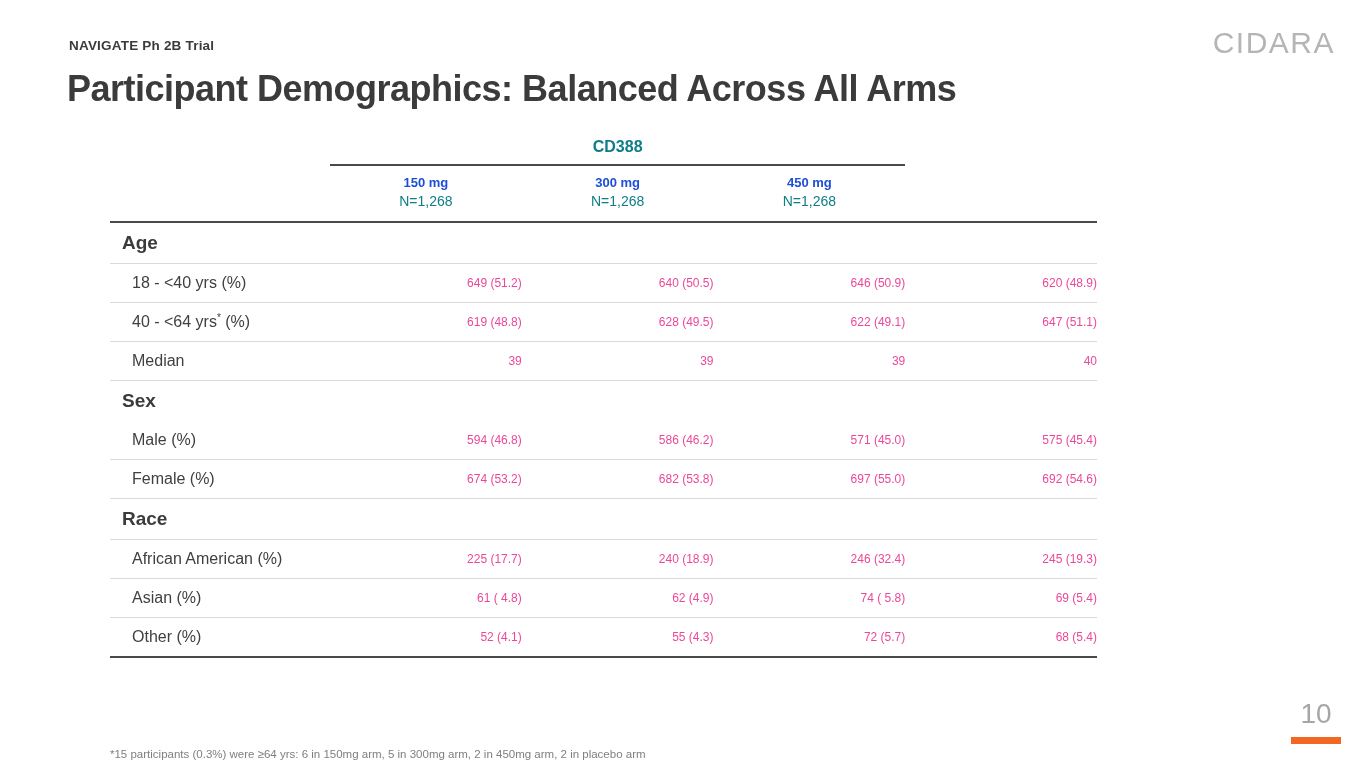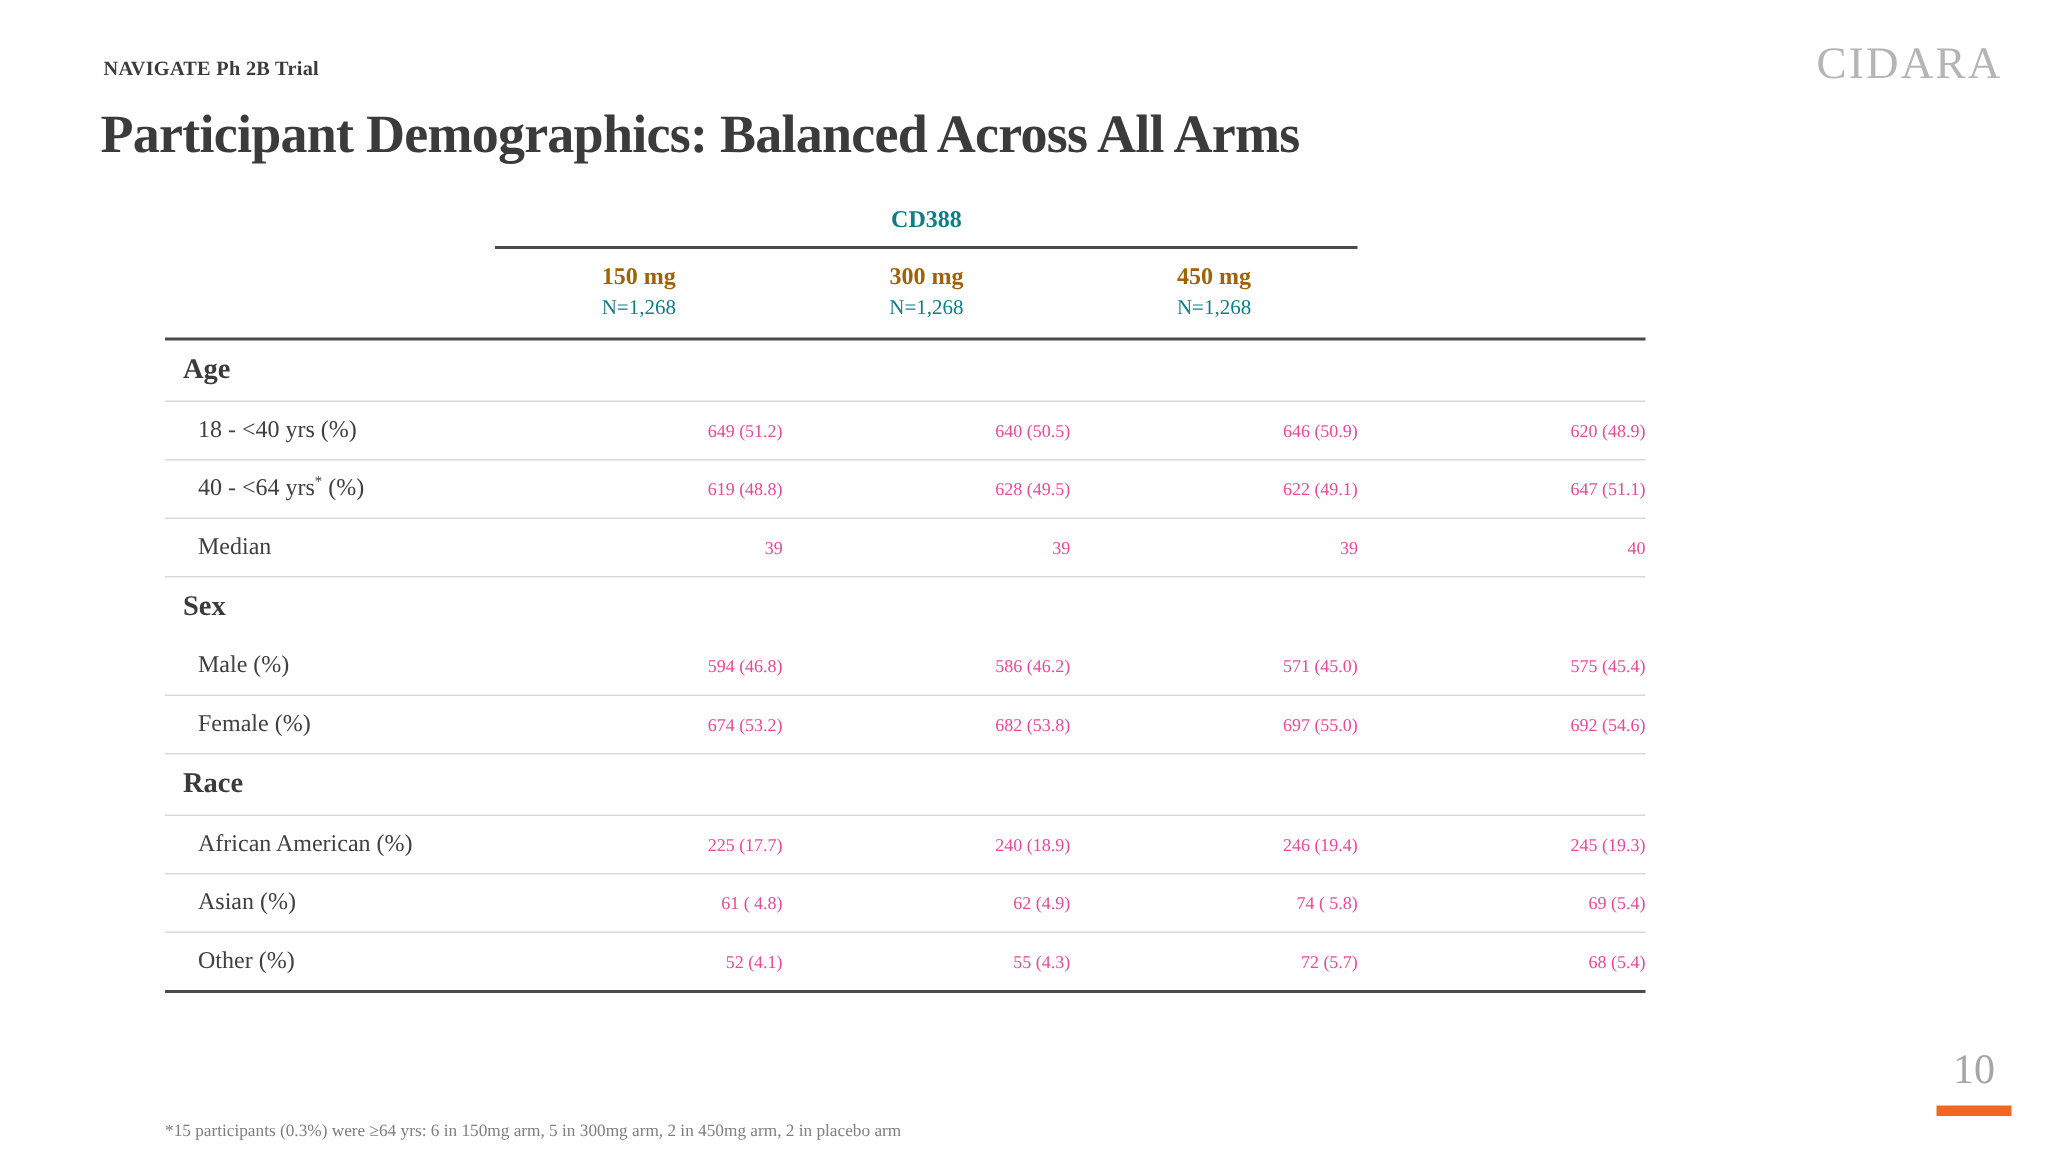--- a/index.html
+++ b/index.html
@@ -1,18 +1,18 @@
 <!DOCTYPE html>
 <html><head>
 <meta charset="utf-8">
 <style>
   html,body{margin:0;padding:0;background:#e8e8e8;}
   .slide{
     position:relative;width:1365px;height:768px;background:#ffffff;
-    font-family:Liberation Serif, serif;color:#3b3b3b;overflow:hidden;
+    font-family:Liberation Sans, sans-serif;color:#3b3b3b;overflow:hidden;
     margin:0 auto;
   }
   .eyebrow{
     position:absolute;left:69px;top:38px;font-size:13.5px;font-weight:bold;
     color:#3b3b3b;letter-spacing:.2px;
   }
   .title{
     position:absolute;left:67px;top:68px;font-size:36px;font-weight:bold;
     color:#3b3b3b;letter-spacing:-.5px;white-space:nowrap;
   }
@@ -22,21 +22,21 @@
   }
   
   .demo-table{position:absolute;left:110px;top:138px;width:987px;}
   .grid-row{display:grid;grid-template-columns:220px repeat(4,1fr);}
   .group-row .cd388-cell{
     grid-column:2 / 5;text-align:center;font-weight:bold;font-size:16px;
     color:#0f7d87;padding-bottom:8px;border-bottom:2px solid #4a4a4a;
   }
   .cols-row{padding:8px 0 10px 0;border-bottom:2px solid #4a4a4a;}
   .col-head{text-align:center;}
-  .col-head .mg{font-weight:bold;font-size:16px;color:#a16207;line-height:1.35;}
+  .col-head .mg{font-weight:bold;font-size:13px;color:#1d4ed8;line-height:1.35;}
   .col-head .n{font-size:14px;color:#0f7d87;line-height:1.4;}
   .tbody{border-bottom:2px solid #4a4a4a;}
   .row{min-height:38px;align-items:center;border-top:1px solid #d9d9d9;}
   .row.no-line{border-top:none;}
   .section-row{min-height:40px;}
   .section-title{
     grid-column:1 / 6;font-weight:bold;font-size:19px;color:#3b3b3b;
     padding-left:12px;
   }
   .row-label{font-size:16px;color:#404040;padding-left:22px;}
@@ -141,21 +141,21 @@
 
       <div class="grid-row row section-row">
         <div class="section-title">Race</div>
       </div>
 
 
       <div class="grid-row row">
         <div class="row-label">African American (%)</div>
         <div class="cell">225 (17.7)</div>
         <div class="cell">240 (18.9)</div>
-        <div class="cell">246 (19.4)</div>
+        <div class="cell">246 (32.4)</div>
         <div class="cell">245 (19.3)</div>
       </div>
 
       <div class="grid-row row">
         <div class="row-label">Asian (%)</div>
         <div class="cell">61 ( 4.8)</div>
         <div class="cell">62 (4.9)</div>
         <div class="cell">74 ( 5.8)</div>
         <div class="cell">69 (5.4)</div>
       </div>

